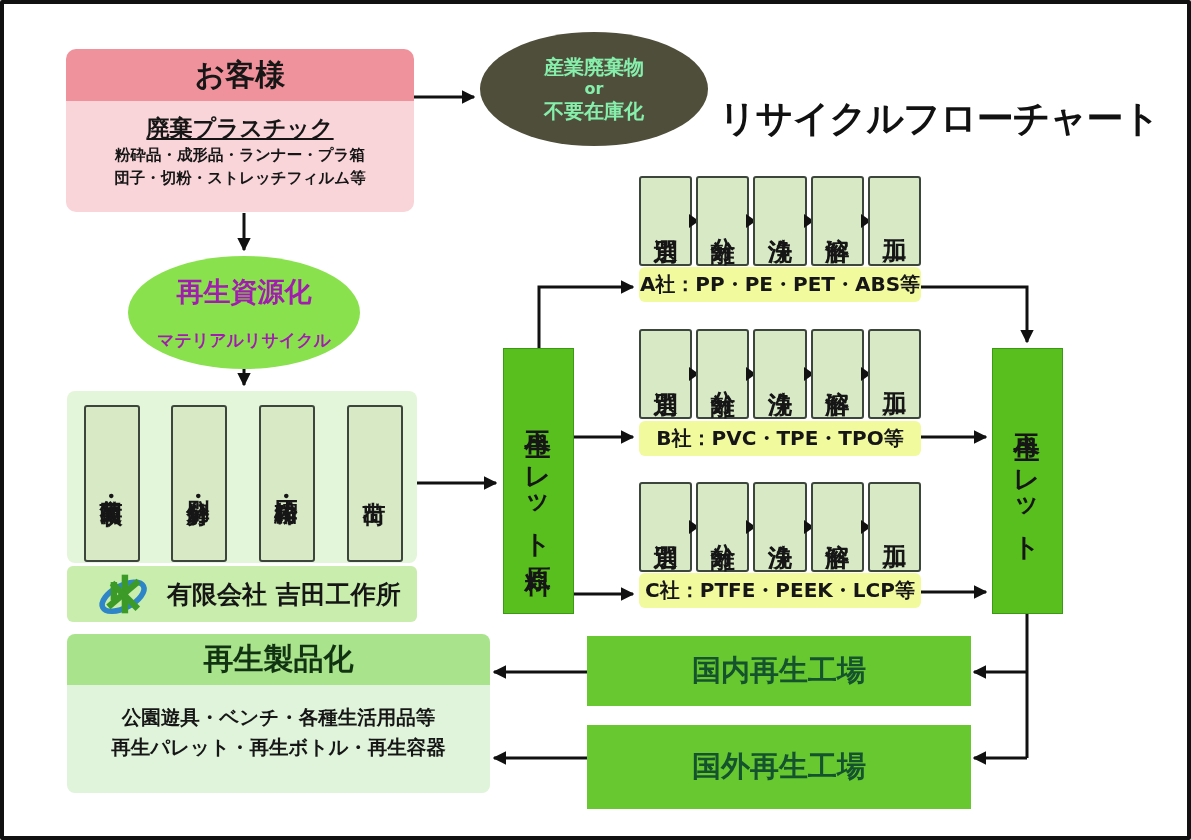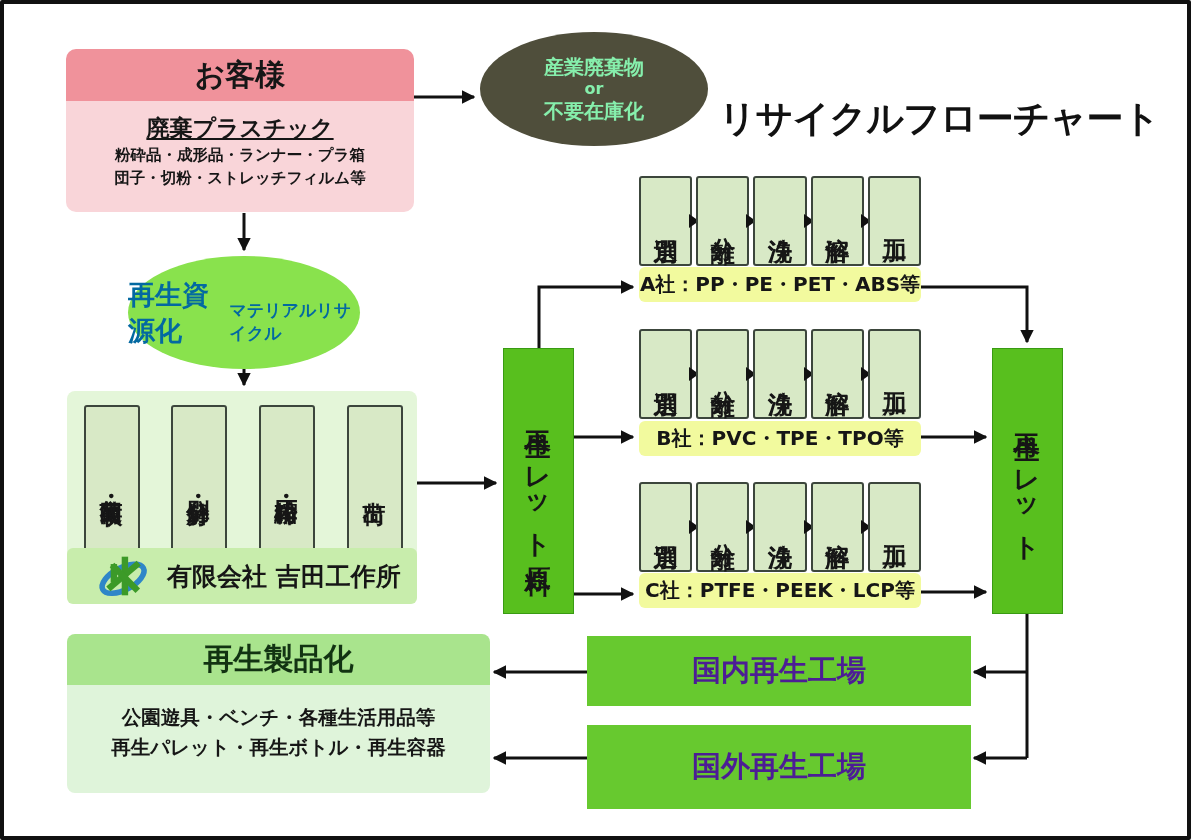--- a/index.html
+++ b/index.html
@@ -23,35 +23,35 @@
             background:#4F4E3B;color:#86efac;display:flex;flex-direction:column;align-items:center;
             justify-content:center;text-align:center;font-weight:bold;line-height:1.22;}
   .waste-ellipse .l1,.waste-ellipse .l3{font-size:20px;}
   .waste-ellipse .l2{font-size:16px;}
 
   .title{position:absolute;left:700px;top:90px;width:470px;text-align:center;
             font-size:37px;font-weight:bold;color:#111;letter-spacing:-1px;white-space:nowrap;}
 
   
   .recycle-ellipse{position:absolute;left:124px;top:252px;width:232px;height:113px;border-radius:50%;
-            background:#89E24D;display:flex;flex-direction:row;align-items:center;justify-content:center;
-            color:#0369a1;font-weight:bold;}
+            background:#89E24D;display:flex;flex-direction:column;align-items:center;justify-content:center;
+            color:#a21caf;font-weight:bold;}
   .recycle-ellipse .big{font-size:27px;}
   .recycle-ellipse .small{font-size:17px;margin-top:19px;}
 
   
   .collection{position:absolute;left:63px;top:387px;width:350px;height:172px;
             background:#E4F6D9;border-radius:8px;}
   .cbox{position:absolute;top:14px;width:56px;height:157px;box-sizing:border-box;
             background:#D8E9C6;border:2px solid #3C463C;border-radius:3px;
             display:flex;align-items:center;justify-content:center;}
   .vtext{writing-mode:vertical-rl;text-orientation:upright;font-weight:bold;color:#161616;}
   .cbox .vtext{font-size:23px;letter-spacing:1px;}
 
-  .company-strip{position:absolute;left:63px;top:544px;width:350px;height:56px;background:#C8EDAC;
+  .company-strip{position:absolute;left:63px;top:562px;width:350px;height:56px;background:#C8EDAC;
             border-radius:6px;display:flex;align-items:center;padding-left:28px;box-sizing:border-box;}
   .company-name{font-size:25px;font-weight:bold;color:#161616;margin-left:14px;white-space:nowrap;}
 
   
   .vbar{position:absolute;width:71px;height:266px;top:344px;background:#58BF1E;
             border:1px solid rgba(0,90,0,.35);box-sizing:border-box;
             display:flex;align-items:center;justify-content:center;}
   .vbar .vtext{font-size:26px;letter-spacing:3px;}
   .vbar-source{left:499px;}
   .vbar-pellet{left:988px;}
@@ -64,21 +64,21 @@
   .pbox .vtext{font-size:24px;letter-spacing:2px;}
   .tri{width:0;height:0;border-left:10px solid #111;border-top:7px solid transparent;
             border-bottom:7px solid transparent;align-self:center;margin:0 -3px;}
   .pstrip{position:absolute;left:635px;width:282px;height:35px;background:#F2FA9E;border-radius:6px;
             display:flex;align-items:center;justify-content:center;
             font-size:20px;font-weight:bold;color:#161616;white-space:nowrap;}
 
   
   .factory{position:absolute;left:583px;width:384px;background:#67C92F;
             display:flex;align-items:center;justify-content:center;
-            font-size:29px;font-weight:bold;color:#4c1d95;}
+            font-size:29px;font-weight:bold;color:#14532d;}
   .factory-domestic{top:632px;height:70px;}
   .factory-overseas{top:721px;height:84px;}
 
   
   .products{position:absolute;left:63px;top:630px;width:423px;height:159px;border-radius:8px;overflow:hidden;}
   .products-header{height:51px;background:#A9E48D;display:flex;align-items:center;justify-content:center;
             font-size:30px;font-weight:bold;color:#123312;}
   .products-body{height:108px;background:#DFF4DA;text-align:center;color:#161616;}
   .products-line{font-size:19.5px;font-weight:bold;line-height:1.55;}
   .products-line:first-of-type{padding-top:18px;}

